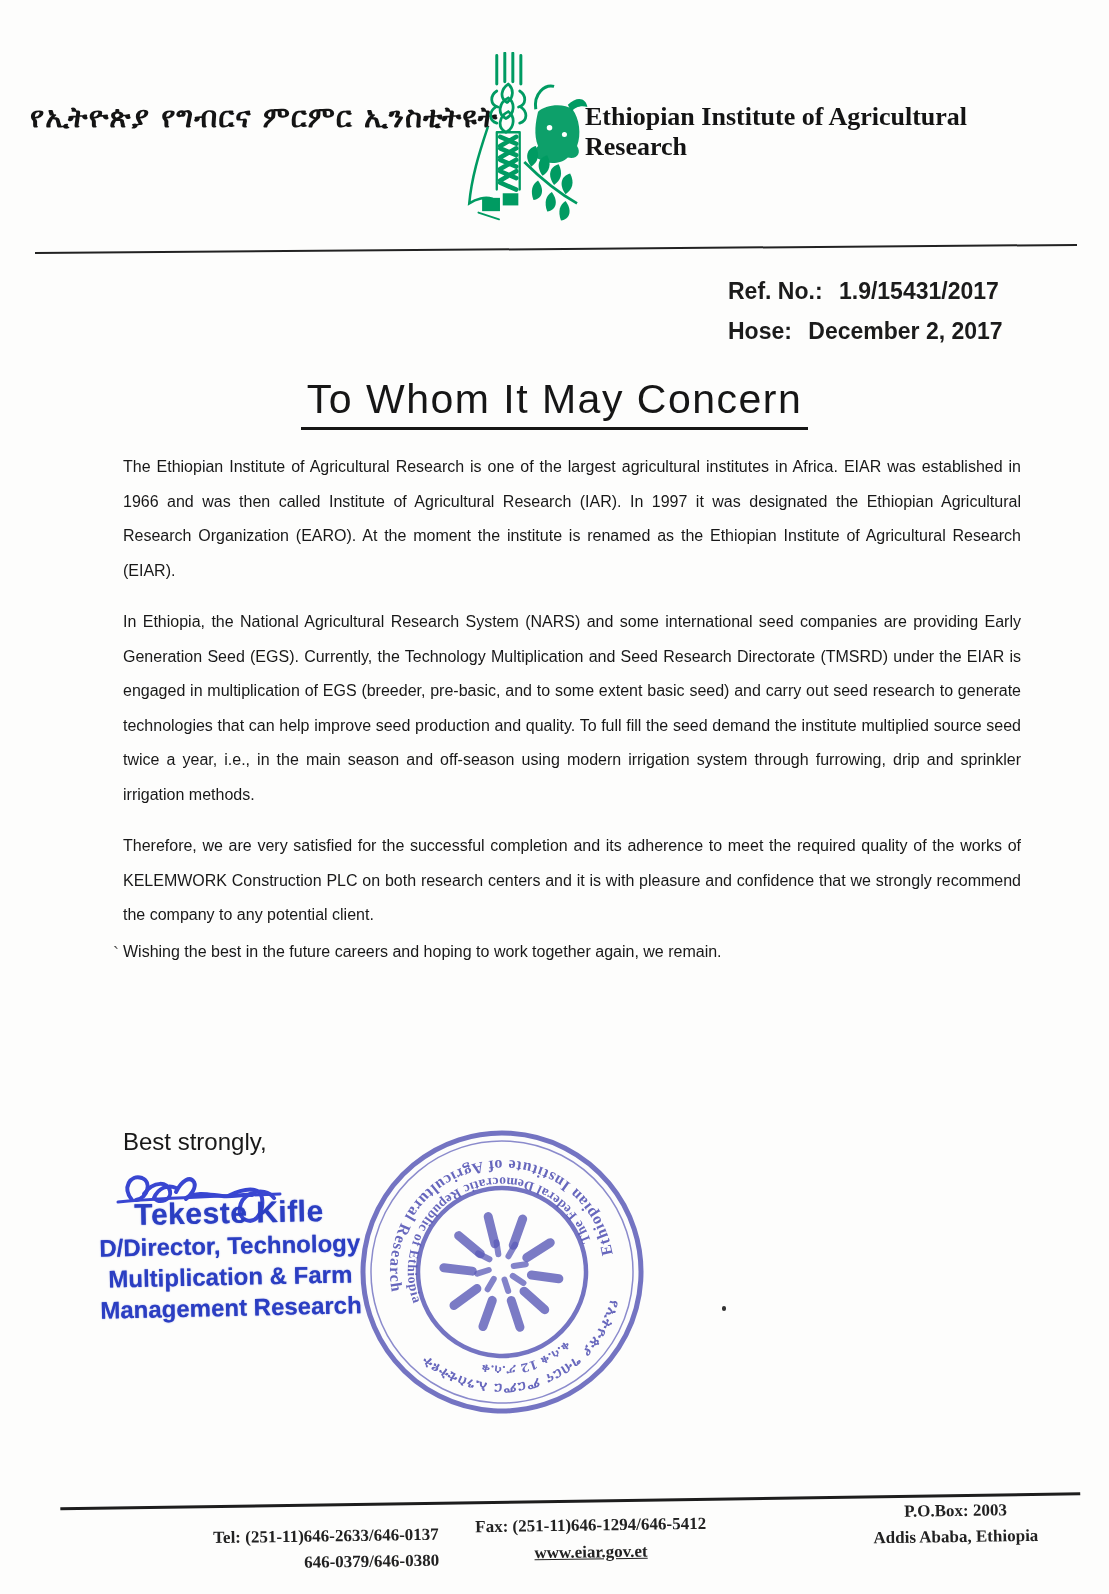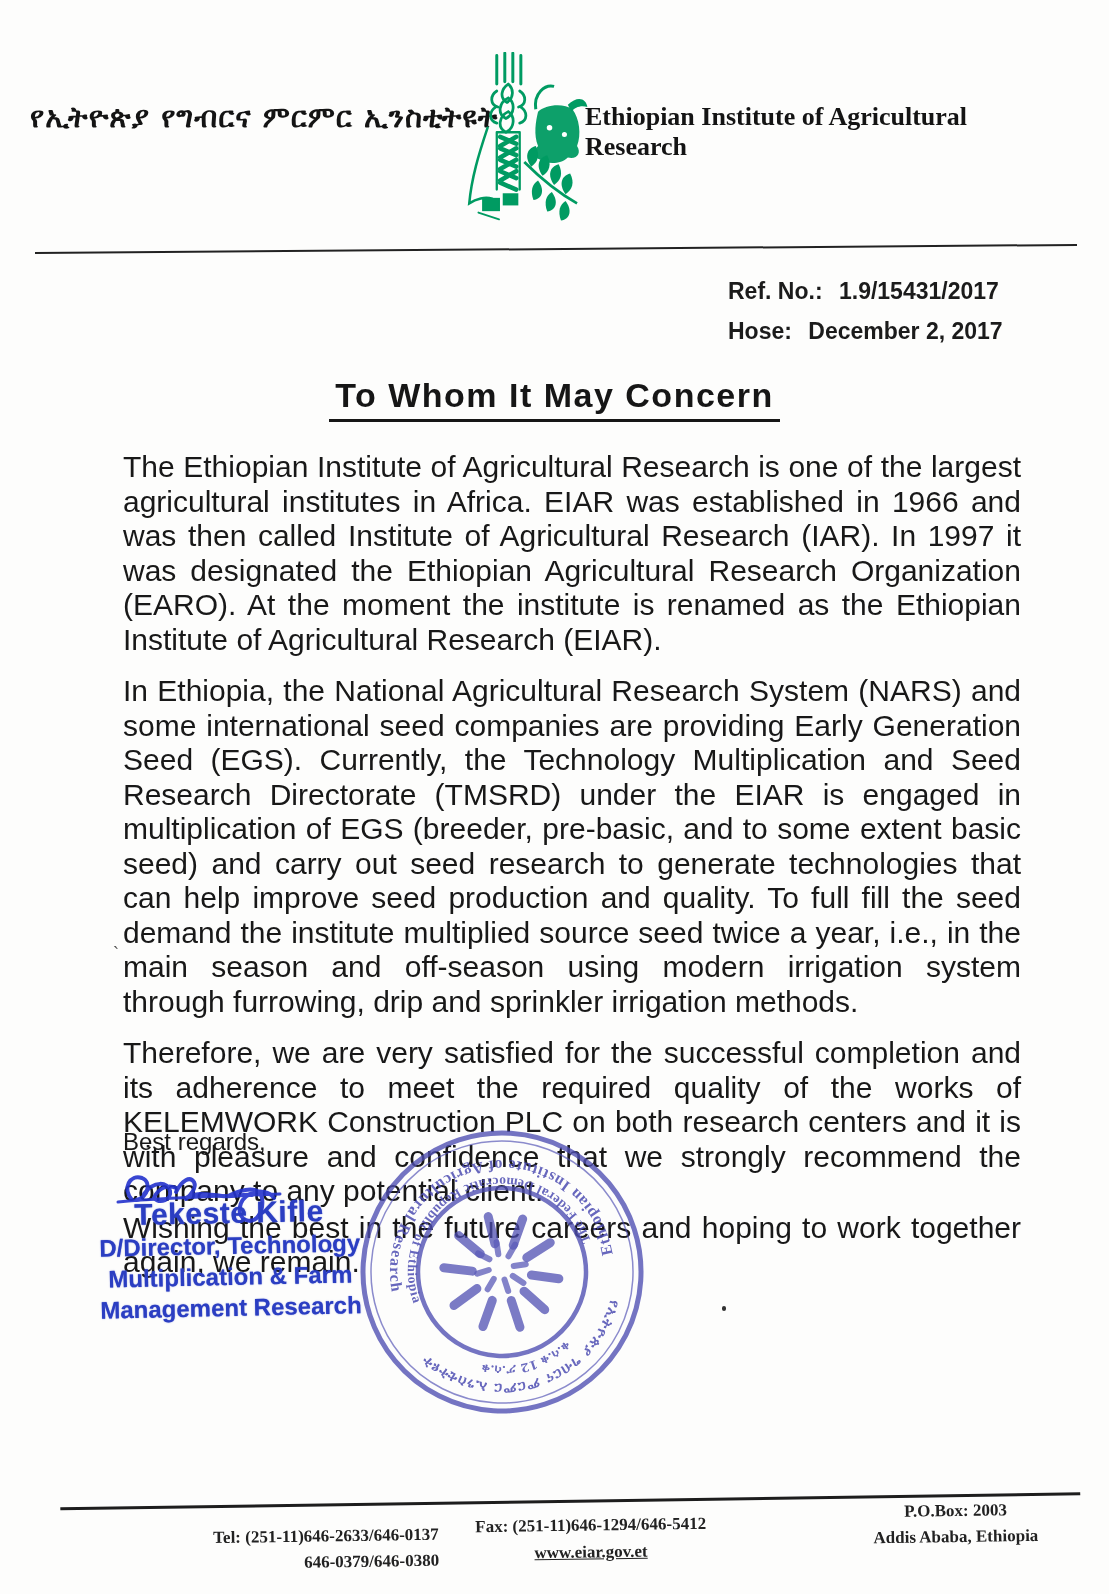--- a/index.html
+++ b/index.html
@@ -30,27 +30,27 @@
     position: absolute; left: 35px; top: 248px; width: 1042px; height: 2px;
     background: #222; transform: rotate(-0.45deg);
   }
   
   .meta { position: absolute; left: 728px; top: 271px; font-weight: 700; font-size: 23px; line-height: 40px; }
   .meta .lbl { display:inline-block; }
   .meta .val { display:inline-block; margin-left: 10px; }
   
   .title-wrap { position: absolute; left: 0; top: 376px; width: 1109px; text-align: center; }
   .title {
-    display: inline-block; font-size: 34px; letter-spacing: 1.5px; color:#161616;
-    border-bottom: 3px solid #161616; padding: 0 6px 4px 6px; font-weight: 700;
+    display: inline-block; font-size: 41px; letter-spacing: 1.5px; color:#161616;
+    border-bottom: 3px solid #161616; padding: 0 6px 4px 6px; font-weight: 400;
   }
   
   .body-text { position: absolute; left: 123px; top: 450px; width: 898px; }
   .body-text p {
-    font-size: 30px; line-height: 34.5px; text-align: justify;
+    font-size: 16px; line-height: 34.5px; text-align: justify;
     color: #181818; margin-bottom: 17px;
     font-stretch: condensed;
   }
   .body-text p.tight { margin-bottom: 2px; }
   .artifact-tick { position:absolute; left:113px; top:944px; color:#555; font-size:18px; }
   .artifact-dot { position:absolute; left:722px; top:1306px; width:4px; height:5px; background:#333; border-radius:2px; }
   
   .closing { position: absolute; left: 123px; top: 1128px; font-size: 24px; color:#181818; }
   .sig-svg { position: absolute; left: 110px; top: 1158px; width: 200px; height: 90px; }
   .name-stamp {
@@ -146,21 +146,21 @@
 
   <div class="body-text">
     <p>The Ethiopian Institute of Agricultural Research is one of the largest agricultural institutes in Africa. EIAR was established in 1966 and was then called Institute of Agricultural Research (IAR). In 1997 it was designated the Ethiopian Agricultural Research Organization (EARO). At the moment the institute is renamed as the Ethiopian Institute of Agricultural Research (EIAR).</p>
     <p>In Ethiopia, the National Agricultural Research System (NARS) and some international seed companies are providing Early Generation Seed (EGS). Currently, the Technology Multiplication and Seed Research Directorate (TMSRD) under the EIAR is engaged in multiplication of EGS (breeder, pre-basic, and to some extent basic seed) and carry out seed research to generate technologies that can help improve seed production and quality. To full fill the seed demand the institute multiplied source seed twice a year, i.e., in the main season and off-season using modern irrigation system through furrowing, drip and sprinkler irrigation methods.</p>
     <p class="tight">Therefore, we are very satisfied for the successful completion and its adherence to meet the required quality of the works of KELEMWORK Construction PLC on both research centers and it is with pleasure and confidence that we strongly recommend the company to any potential client.</p>
     <p>Wishing the best in the future careers and hoping to work together again, we remain.</p>
   </div>
   <div class="artifact-tick">`</div>
   <div class="artifact-dot"></div>
 
-  <div class="closing">Best regards,</div>
+  <div class="closing">Best strongly,</div>
 
   <svg class="sig-svg" viewBox="0 0 200 90">
     <g fill="none" stroke="#2433cd" stroke-width="4" stroke-linecap="round" opacity="0.9">
       <path d="M22 42 C12 30 20 16 32 20 C42 24 38 40 26 42"></path>
       <path d="M34 36 C44 22 58 24 60 33 C62 42 50 46 44 40 C48 30 58 26 66 30"></path>
       <path d="M66 34 C72 22 80 18 84 24 C87 30 80 38 76 41"></path>
       <path d="M76 40 C88 33 100 37 112 38 C124 39 132 36 142 37"></path>
       <path d="M118 38 C134 30 150 28 152 40 C154 54 146 66 136 62 C126 58 128 42 140 36 C150 31 160 34 164 40"></path>
       <path d="M8 44 C50 40 110 38 170 36" stroke-width="3"></path>
     </g>

